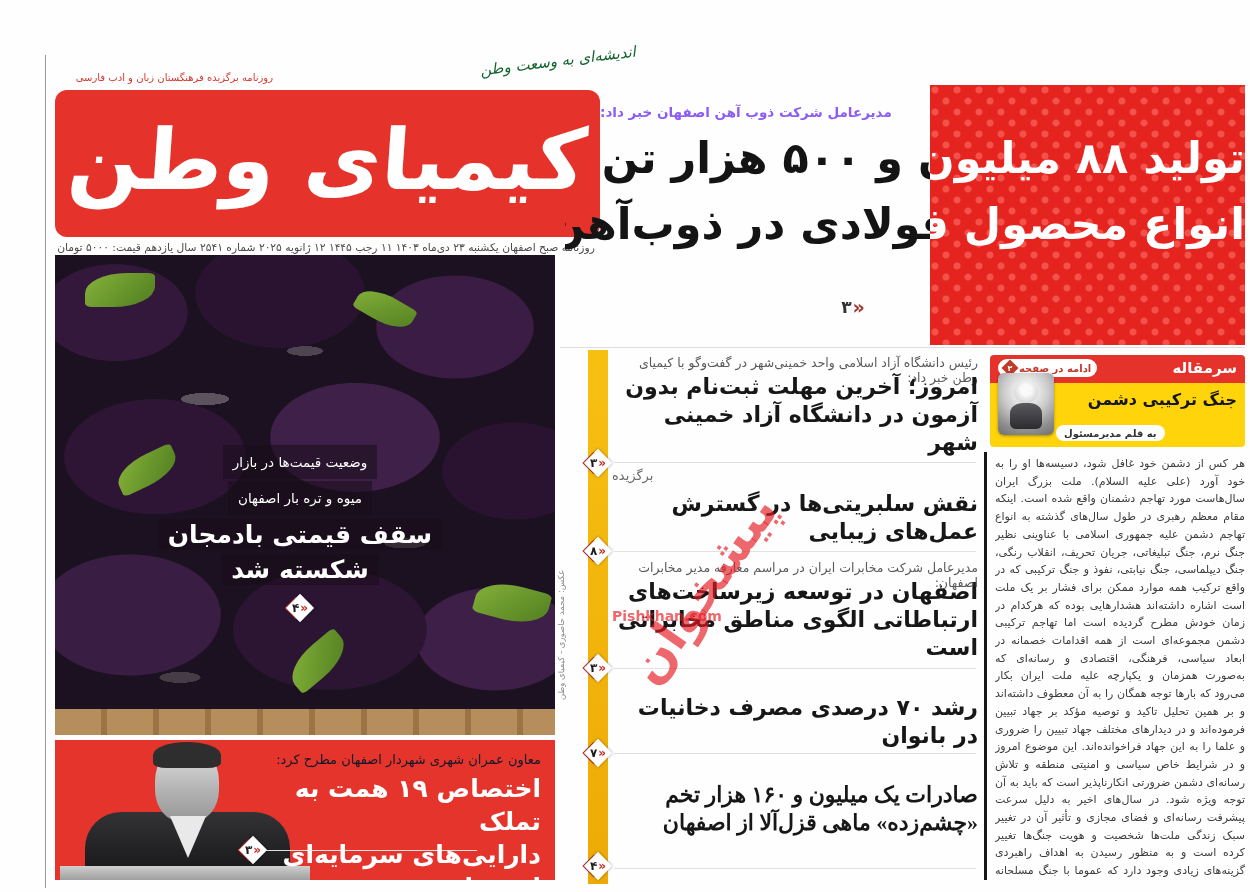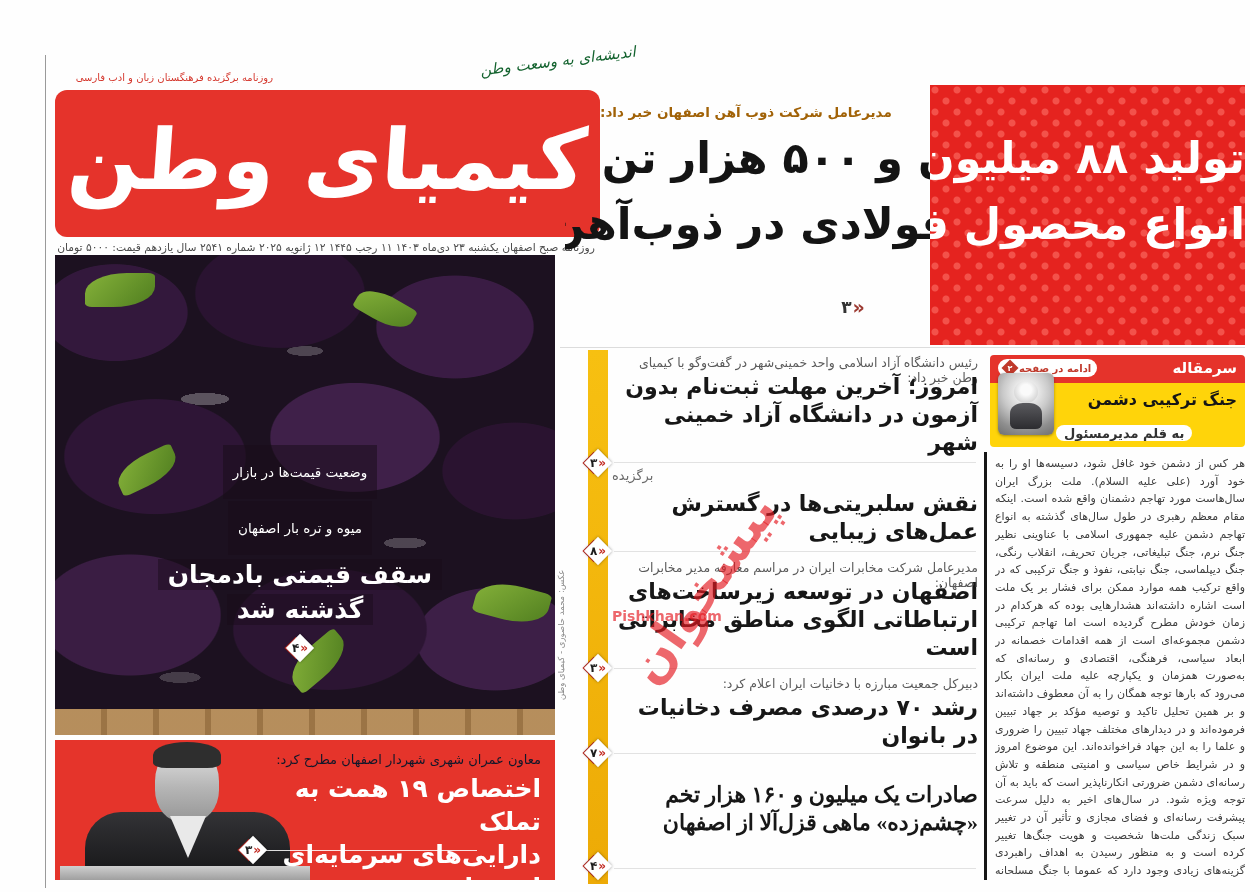--- a/index.html
+++ b/index.html
@@ -18,21 +18,21 @@
               letter-spacing:-2px;white-space:nowrap;}
   .dateline{left:52px;top:241px;width:548px;font-size:10.7px;color:#4a4a4a;text-align:center;}
   .contactline{left:52px;top:259px;width:548px;font-size:10.7px;color:#4a4a4a;text-align:center;direction:rtl;unicode-bidi:plaintext;}
 
   
   .redbox{left:930px;top:85px;width:315px;height:260px;background:#e5231f;
       background-image:
         radial-gradient(circle 4px at 5px 5px, rgba(255,120,110,.55) 3px, transparent 4px),
         radial-gradient(circle 4px at 16px 16px, rgba(255,120,110,.55) 3px, transparent 4px);
       background-size:22px 22px;}
-  .top-kicker{left:600px;top:104px;width:368px;font-size:13.5px;font-weight:bold;color:#a16207;text-align:left;
+  .top-kicker{left:600px;top:104px;width:368px;font-size:13.5px;font-weight:bold;color:#8b5cf6;text-align:left;
       direction:rtl;unicode-bidi:plaintext;}
   .top-kicker-inner{direction:rtl;}
   .top-headline{left:565px;top:126px;width:680px;height:170px;font-size:43px;font-weight:800;
       line-height:1.53;text-align:right;direction:rtl;white-space:nowrap;}
   .top-headline.black{color:#141414;clip-path:inset(0 315px 0 0);}
   .top-headline.white{color:#ffffff;clip-path:inset(0 0 0 365px);}
 
   
   .pagemark{width:26px;height:26px;z-index:6;}
   .pagemark .dia2{position:absolute;inset:5px;background:#c22a22;transform:rotate(45deg) translate(-3px,3px);}
@@ -67,21 +67,21 @@
   .ed-photo{position:absolute;left:8px;top:18px;width:56px;height:62px;border-radius:6px;
             background:radial-gradient(circle at 50% 30%, #efefef 18%, #c9c9c9 45%, #8f8f8f 75%, #6f6f6f);
             box-shadow:0 1px 3px rgba(0,0,0,.35);}
   .ed-photo:before{content:"";position:absolute;left:16px;top:8px;width:24px;height:22px;border-radius:50%;
             background:radial-gradient(circle at 50% 40%, #fafafa 30%, #d0d0d0 80%);}
   .ed-photo:after{content:"";position:absolute;left:12px;top:30px;width:32px;height:26px;border-radius:40% 40% 20% 20%;
             background:linear-gradient(180deg,#5a5a5e,#2c2c30);}
   .ed-title{position:absolute;right:8px;top:34px;width:180px;font-size:16px;line-height:22px;
             font-weight:800;color:#161616;text-align:right;}
   .ed-byline{position:absolute;left:66px;top:70px;height:16px;background:#fff;border-radius:9px;
-             padding:0 8px;font-size:13px;color:#333;display:flex;align-items:center;font-weight:bold;}
+             padding:0 8px;font-size:10px;color:#333;display:flex;align-items:center;font-weight:bold;}
   .black-rule{left:984px;top:452px;width:3px;height:428px;background:#161616;}
   .ed-text{left:995px;top:455px;width:250px;height:424px;font-size:11px;line-height:17.7px;color:#3c3c3c;
            text-align:justify;overflow:hidden;direction:rtl;}
 
   
   .photo{left:55px;top:255px;width:500px;height:480px;background-color:#1c1120;overflow:hidden;
     background-image:
       radial-gradient(ellipse 120px 80px at 12% 12%, #33183c 60%, transparent 61%),
       radial-gradient(ellipse 140px 90px at 45% 8%, #2a1331 60%, transparent 61%),
       radial-gradient(ellipse 130px 85px at 80% 15%, #3a1c44 60%, transparent 61%),
@@ -94,21 +94,21 @@
       radial-gradient(ellipse 40px 10px at 30% 30%, rgba(255,255,255,.28) 60%, transparent 61%),
       radial-gradient(ellipse 35px 9px at 70% 60%, rgba(255,255,255,.22) 60%, transparent 61%),
       radial-gradient(ellipse 30px 8px at 50% 20%, rgba(255,255,255,.22) 60%, transparent 61%),
       radial-gradient(ellipse 34px 9px at 25% 88%, rgba(255,255,255,.18) 60%, transparent 61%);}
   .leaf{position:absolute;border-radius:60% 10% 60% 10%;
         background:linear-gradient(135deg,#86b23a,#4f7d1f);}
   .crate{position:absolute;left:0;bottom:0;width:100%;height:26px;
          background:repeating-linear-gradient(90deg,#c79c63 0 46px,#a97f49 46px 52px);opacity:.9;}
   .ph-overlay{left:150px;top:443px;width:300px;text-align:center;z-index:5;}
   .ph-kicker span{display:inline-block;background:rgba(25,12,25,.55);color:#fff;font-size:13.5px;
-                  padding:19px 10px;margin-top:2px;}
+                  padding:9px 10px;margin-top:2px;}
   .ph-headline span{display:inline-block;background:rgba(25,12,25,.45);color:#fff;font-size:25px;
                     font-weight:800;padding:1px 10px;margin-top:4px;}
   .photo-credit{left:556px;top:570px;height:160px;font-size:8.5px;color:#8a8a8a;
                 writing-mode:vertical-rl;transform:rotate(180deg);letter-spacing:.5px;}
 
   
   .bottom-box{left:55px;top:740px;width:500px;height:140px;background:#e5342b;overflow:hidden;}
   .person{position:absolute;left:5px;top:0;width:250px;height:140px;}
   .p-head{position:absolute;left:95px;top:6px;width:64px;height:76px;border-radius:46% 46% 42% 42%;
           background:linear-gradient(180deg,#d8d8d8 15%,#b5b5b5 55%,#969696);}
@@ -197,21 +197,20 @@
   <div class="abs sep" style="top:668px;"></div>
   <div class="abs pagemark" style="left:585px;top:655px;">
     <div class="dia2"></div>
       <div class="dia"></div>
     <div class="txt">
         <span class="chev">«</span>
         <span>۳</span>
       </div>
   </div>
 
-  <div class="abs kicker" style="top:676px;">دبیرکل جمعیت مبارزه با دخانیات ایران اعلام کرد:</div>
   <div class="abs headline-m" style="top:694px;">رشد ۷۰ درصدی مصرف دخانیات در بانوان</div>
   <div class="abs sep" style="top:753px;"></div>
   <div class="abs pagemark" style="left:585px;top:740px;">
     <div class="dia2"></div>
       <div class="dia"></div>
     <div class="txt">
         <span class="chev">«</span>
         <span>۷</span>
       </div>
   </div>
@@ -255,21 +254,21 @@
     <div class="leaf" style="left:230px;top:390px;width:66px;height:32px;transform:rotate(-40deg);"></div>
     <div class="crate"></div>
   </div>
   <div class="abs ph-overlay">
     <div class="ph-kicker">
       <span>وضعیت قیمت‌ها در بازار</span><br>
       <span>میوه و تره بار اصفهان</span>
     </div>
     <div class="ph-headline">
       <span>سقف قیمتی بادمجان</span><br>
-      <span>گذشته شد</span>
+      <span>شکسته شد</span>
     </div>
     <div class="pagemark" style="position:relative;margin:10px auto 0;">
       <div class="dia2"></div>
         <div class="dia"></div>
       <div class="txt">
           <span class="chev">«</span>
           <span>۴</span>
         </div>
     </div>
   </div>

